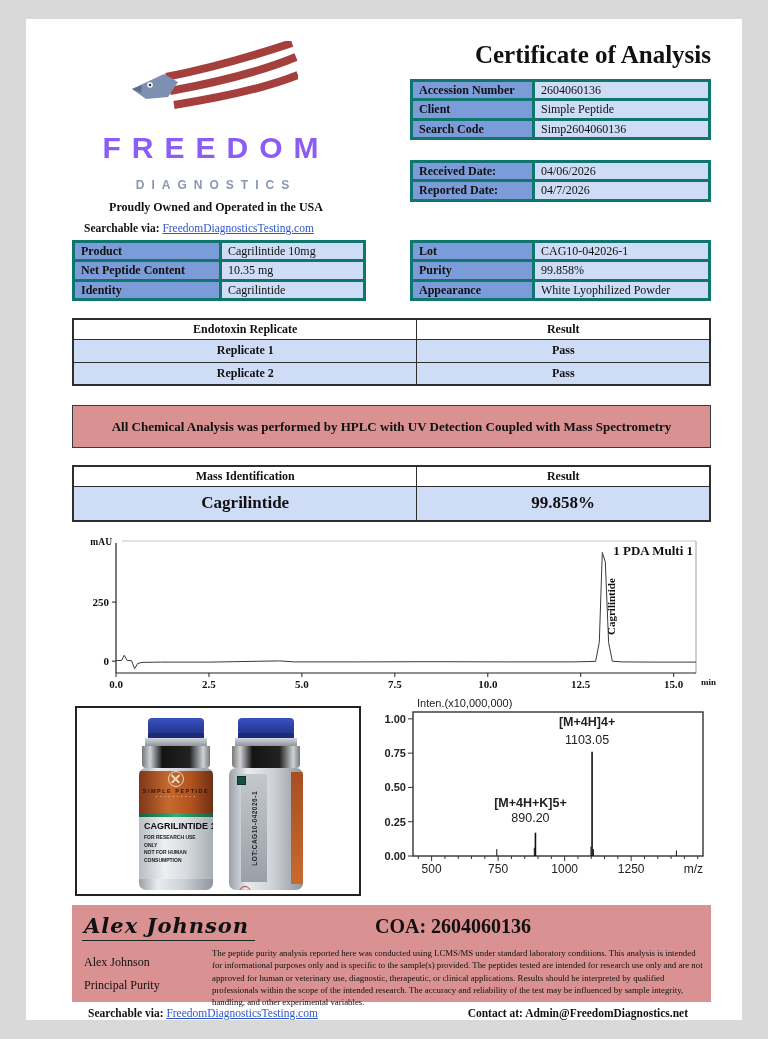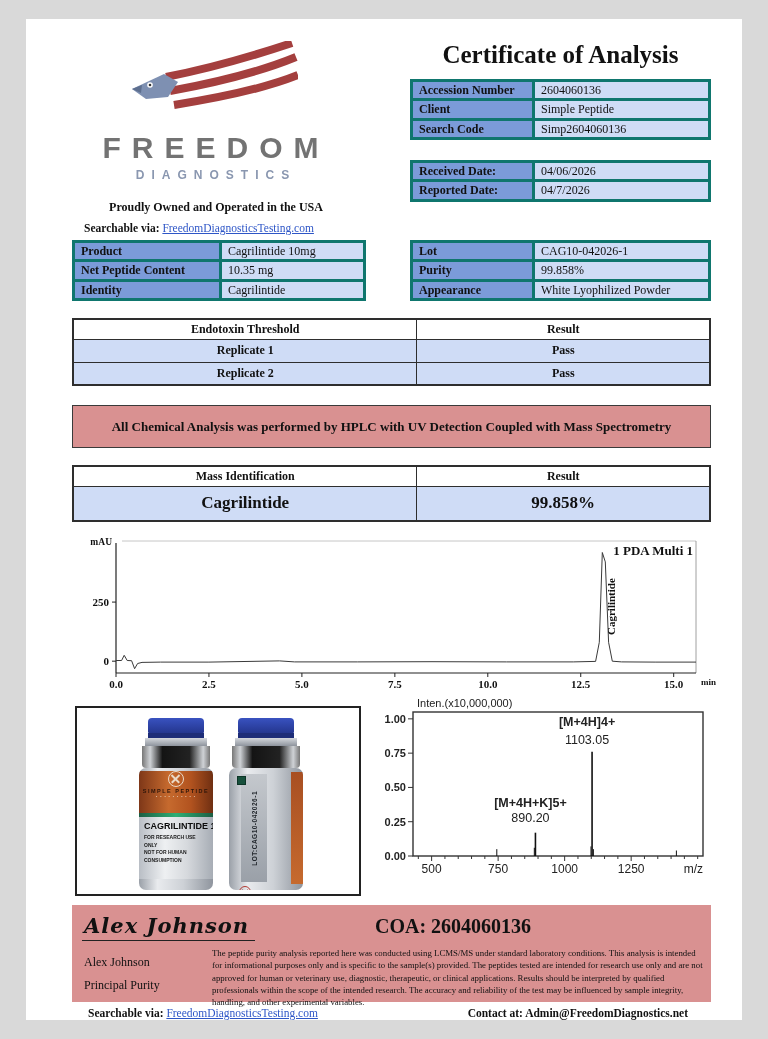--- a/index.html
+++ b/index.html
@@ -20,28 +20,28 @@
   
   table.res{border-collapse:collapse;border:2px solid #2e2e2e;width:100%;font-size:12px;text-align:center}
   table.res td{border:1px solid #2e2e2e;padding:1px 6px;font-weight:bold}
   table.res tr.hdr td{background:#fff;height:20px}
   table.res tr.data td{background:var(--rowblue);height:23px}
   table.res tr.big td{background:var(--rowblue);height:35px;font-size:17px}
 
   .banner{background:var(--red);border:1.5px solid #3a3a3a;display:flex;align-items:center;
           justify-content:center;font-weight:bold;font-size:13px;text-align:center}
 
-  .brand{font-family:"Liberation Sans",sans-serif;font-weight:bold;color:#737373;
+  .brand{font-family:"Liberation Sans",sans-serif;font-weight:bold;color:#8b5cf6;
          font-size:30px;letter-spacing:11px;text-align:center}
   .brand-sub{font-family:"Liberation Sans",sans-serif;font-weight:bold;color:#8a97b0;
          font-size:12px;letter-spacing:7px;text-align:center}
   .tagline{font-weight:bold;font-size:12px;text-align:center}
   .search-line{font-weight:bold;font-size:11.5px}
   a.blue-link{color:#2e56c7;text-decoration:underline;font-weight:normal}
-  .doc-title{font-size:25px;font-weight:bold;text-align:center}
+  .doc-title{font-size:25px;font-weight:bold;text-align:right}
 
   .pinkbox{background:var(--red)}
   .sig{font-family:"DejaVu Serif",serif;font-style:italic;font-weight:bold;font-size:21px;
        letter-spacing:1px;border-bottom:1.6px solid #222;padding:0 6px 2px 2px;display:inline-block}
   .sig-name{font-size:12px}
   .disclaimer{font-size:8.8px;line-height:1.4;color:#111}
   .coa-title{font-size:20px;font-weight:bold;text-align:center}
 
   .footer{display:flex;justify-content:space-between;font-weight:bold;font-size:11.5px;
           padding:0 54px 0 62px}
@@ -90,21 +90,21 @@
   <svg class="abs" style="left:82px;top:22px" width="190" height="92" viewBox="0 0 190 92">
     <path d="M58 36 C100 28 148 14 184 2" stroke="#a43f3e" stroke-width="8" fill="none"></path>
     <path d="M62 50 C106 42 154 30 188 16" stroke="#a43f3e" stroke-width="8" fill="none"></path>
     <path d="M66 64 C110 57 158 47 190 34" stroke="#a43f3e" stroke-width="8" fill="none"></path>
     <polygon points="24,48 56,33 70,41 60,56 38,58" fill="#7e90b2"></polygon>
     <circle cx="42" cy="44" r="2.8" fill="#fff"></circle>
     <circle cx="42" cy="44" r="1.3" fill="#333"></circle>
     <polygon points="24,48 34,44 33,52" fill="#5d6f8f"></polygon>
   </svg>
   <div class="abs brand" style="left:50px;top:112px;width:280px">FREEDOM</div>
-  <div class="abs brand-sub" style="left:50px;top:149px;width:280px">DIAGNOSTICS</div>
+  <div class="abs brand-sub" style="left:50px;top:159px;width:280px">DIAGNOSTICS</div>
   <div class="abs tagline" style="left:20px;top:181px;width:340px">Proudly Owned and Operated in the USA</div>
   <div class="abs search-line" style="left:58px;top:203px">
     <span>Searchable via:</span>
     <a href="#" class="blue-link">FreedomDiagnosticsTesting.com</a>
   </div>
 
   <div class="abs doc-title" style="left:384px;top:22px;width:301px">Certificate of Analysis</div>
 
   <table class="kv abs" style="left:384px;top:60px;width:301px">
     <tbody>
@@ -166,21 +166,21 @@
     <tr>
       <td class="lbl">Appearance</td>
       <td class="val">White Lyophilized Powder</td>
         </tr>
   </tbody>
     </table>
 
   <table class="res abs" style="left:46px;top:299px;width:639px">
     <tbody>
         <tr class="hdr">
-      <td style="width:54%">Endotoxin Threshold</td>
+      <td style="width:54%">Endotoxin Replicate</td>
       <td>Result</td>
         </tr>
     <tr class="data">
       <td>Replicate 1</td>
       <td>Pass</td>
         </tr>
     <tr class="data">
       <td>Replicate 2</td>
       <td>Pass</td>
         </tr>

